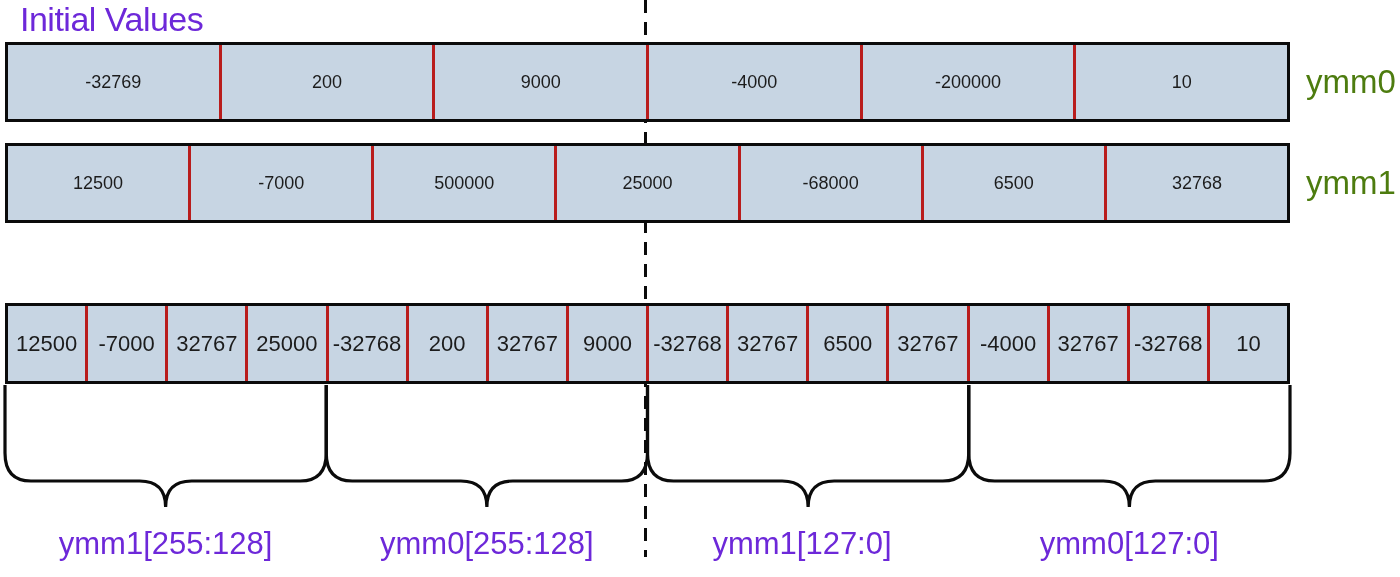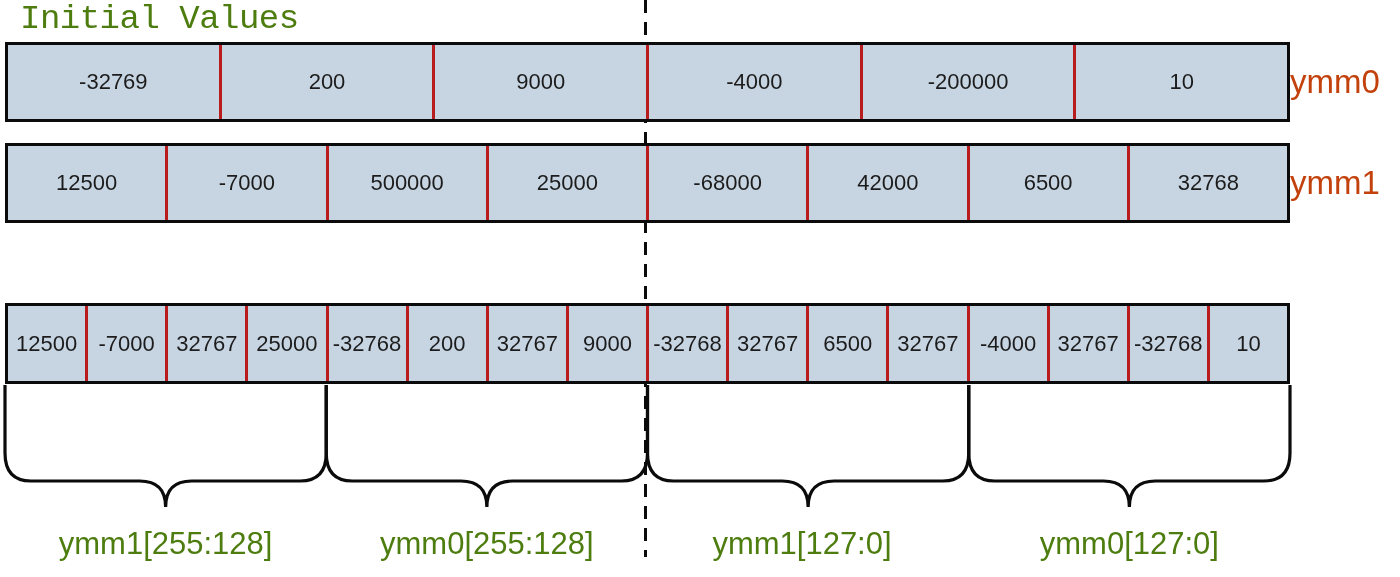--- a/index.html
+++ b/index.html
@@ -10,22 +10,22 @@
   .canvas {
     position: relative;
     width: 1400px;
     height: 577px;
     background: #ffffff;
     overflow: hidden;
     font-family: "Liberation Sans", sans-serif;
     color: #1c1c1c;
   }
   .mono {
-    font-family: Liberation Mono, monospace;
-    color: #4d7c0f;
+    font-family: Liberation Sans, sans-serif;
+    color: #6d28d9;
   }
   .title {
     position: absolute;
     left: 20px;
     top: 2px;
     font-size: 34px;
     line-height: 1.0;
     letter-spacing: -0.5px;
     white-space: pre;
   }
@@ -70,41 +70,42 @@
     flex: 1 1 0;
     background: var(--cell-fill, #c7d5e3);
     border-left: 3px solid #b91c1c;
     display: flex;
     align-items: center;
     justify-content: center;
     overflow: hidden;
     white-space: nowrap;
   }
   .cell:first-child { border-left: none; }
-  .cells-8 .cell  { font-size: 22px; }
+  .cells-8 .cell  { font-size: 18px; }
   .cells-16 .cell { font-size: 22px; }
   .reg-label {
+    margin-left: 16px;
     font-size: 33px;
-    color: #c2410c;
+    color: #4d7c0f;
     white-space: nowrap;
   }
   .braces-svg {
     position: absolute;
     left: 0;
     top: 383px;
     width: 1400px;
     height: 130px;
     z-index: 3;
   }
   .brace-label {
     position: absolute;
     top: 526px;
     transform: translateX(-50%);
     font-size: 31px;
-    color: #4d7c0f;
+    color: #6d28d9;
     white-space: nowrap;
     z-index: 4;
   }
 </style>
 </head>
 <body>
 
 <div class="canvas">
 
   <div class="title mono">Initial Values</div>
@@ -123,21 +124,20 @@
         </div>
         <div class="reg-label">ymm0</div>
       </div>
       <div class="reg-row" style="top: 143px; height: 80px;">
         <div class="cells cells-8">
           <div class="cell">12500</div>
           <div class="cell">-7000</div>
           <div class="cell">500000</div>
           <div class="cell">25000</div>
           <div class="cell">-68000</div>
-          <div class="cell">42000</div>
           <div class="cell">6500</div>
           <div class="cell">32768</div>
         </div>
         <div class="reg-label">ymm1</div>
       </div>
       <div class="reg-row" style="top: 303px; height: 81px;">
         <div class="cells cells-16">
           <div class="cell">12500</div>
           <div class="cell">-7000</div>
           <div class="cell">32767</div>

